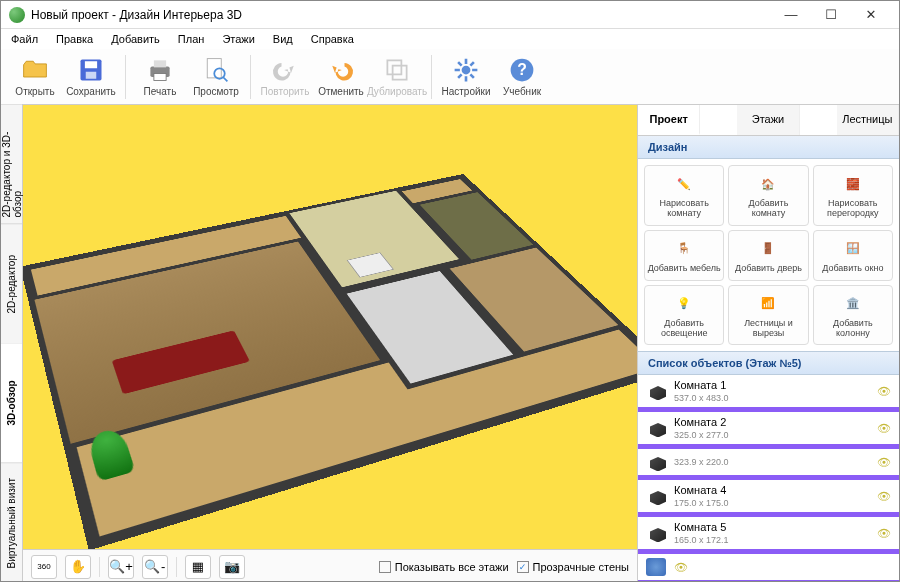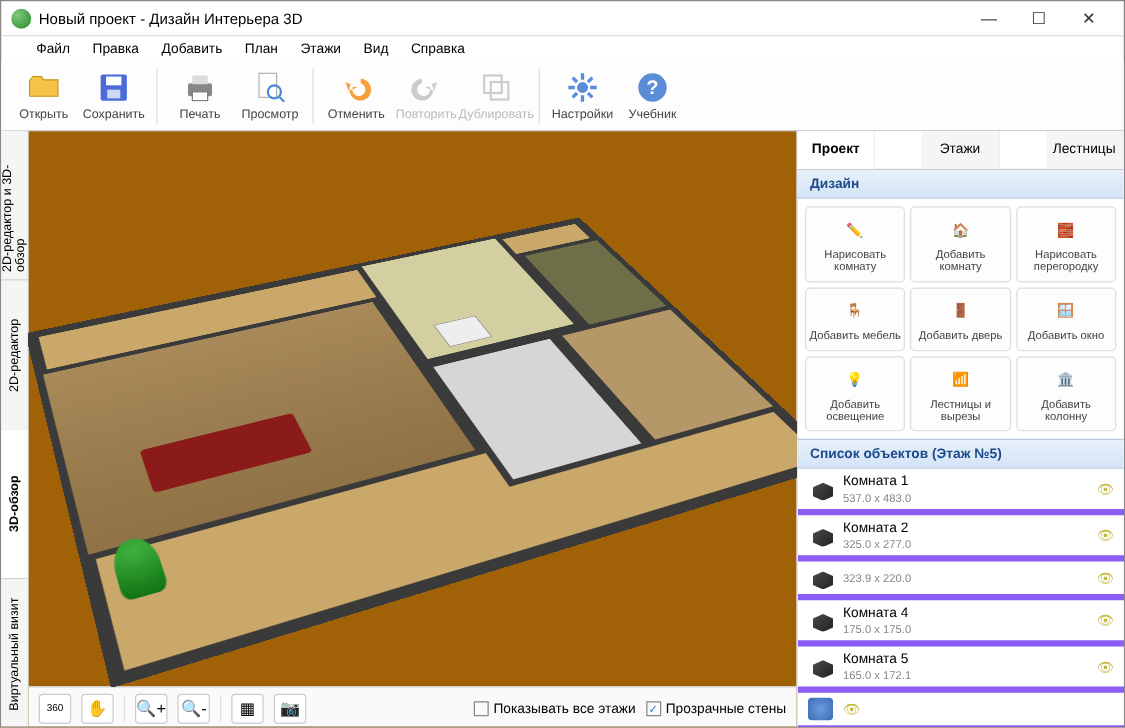--- a/index.html
+++ b/index.html
@@ -2,35 +2,35 @@
 <html><head>
 <meta charset="utf-8">
 <style>
 * { box-sizing: border-box; margin: 0; padding: 0; }
 body { font-family: "Segoe UI", Tahoma, sans-serif; font-size: 11px; background: #fff; width: 900px; height: 582px; overflow: hidden; border: 1px solid #888; }
 .titlebar { height: 28px; display: flex; align-items: center; padding: 0 8px; border-bottom: 1px solid #ddd; }
 .titlebar .app-icon { width: 16px; height: 16px; background: radial-gradient(circle at 30% 30%, #7cc97c, #2a8a2a); border-radius: 50%; margin-right: 6px; }
 .titlebar .title { flex: 1; font-size: 12px; }
 .win-controls { display: flex; gap: 0; }
 .win-btn { width: 40px; height: 20px; display: flex; align-items: center; justify-content: center; font-size: 13px; color: #333; cursor: pointer; }
-.menubar { height: 20px; display: flex; align-items: center; padding: 0 20px; gap: 2px; }
+.menubar { height: 20px; display: flex; align-items: center; padding: 0 2px; gap: 2px; }
 .menu-item { padding: 2px 8px; cursor: pointer; }
 .toolbar { height: 56px; display: flex; align-items: center; padding: 0 6px; border-bottom: 1px solid #ccc; background: #fdfdfd; }
 .tool-group { display: flex; }
 .tool-btn { width: 56px; display: flex; flex-direction: column; align-items: center; justify-content: center; gap: 2px; padding: 3px 2px; cursor: pointer; color: #444; }
 .tool-btn.disabled { color: #bbb; }
 .tool-btn svg, .tool-btn .ticon { width: 28px; height: 28px; }
 .tool-btn span { font-size: 10px; }
 .tool-sep { width: 1px; height: 44px; background: #ddd; margin: 0 6px; }
 .content { display: flex; height: calc(582px - 28px - 20px - 56px); }
 .side-tabs { width: 22px; border-right: 1px solid #ccc; display: flex; flex-direction: column; }
 .side-tab { flex: 1; writing-mode: vertical-rl; transform: rotate(180deg); display: flex; align-items: center; justify-content: center; border-top: 1px solid #ccc; font-size: 10px; padding: 6px 0; cursor: pointer; }
 .side-tab.active { background: #fff; font-weight: bold; }
 .side-tab:not(.active) { background: #f5f5f5; }
-.viewport { flex: 1; position: relative; background: #a16207; display: flex; flex-direction: column; }
+.viewport { flex: 1; position: relative; background: #fde047; display: flex; flex-direction: column; }
 .canvas3d { flex: 1; position: relative; overflow: hidden; }
 .floorplan { position: absolute; top: 10px; left: 30px; width: 540px; height: 400px; transform: perspective(900px) rotateX(52deg) rotateZ(-22deg); transform-origin: 50% 50%; }
 .floor { position: absolute; inset: 0; background: #c9a86a; border: 10px solid #3a3a3a; }
 .room { position: absolute; border: 6px solid #3a3a3a; }
 .room.living { left: 0; top: 60px; width: 300px; height: 230px; background: linear-gradient(#a88a5a,#8f7245); }
 .room.kitchen { left: 300px; top: 0; width: 150px; height: 170px; background: #d4cfa0; }
 .room.bed { left: 450px; top: 40px; width: 90px; height: 220px; background: #6e6e48; }
 .room.bath { left: 300px; top: 170px; width: 120px; height: 160px; background: #d6d6d6; }
 .room.hall { left: 420px; top: 170px; width: 120px; height: 160px; background: #b59868; }
 .item.sofa { position: absolute; left: 60px; top: 190px; width: 120px; height: 50px; background: #8b1a1a; border-radius: 4px; }
@@ -116,31 +116,31 @@
       <svg class="ticon" viewBox="0 0 32 32">
           <rect x="6" y="3" width="16" height="22" fill="#fff" stroke="#aaa"></rect>
           <circle cx="20" cy="20" r="6" fill="none" stroke="#4a8cd8" stroke-width="2"></circle>
           <path d="M24 24l5 5" stroke="#4a8cd8" stroke-width="2"></path>
         </svg>
       <span>Просмотр</span>
     </div>
   </div>
   <div class="tool-sep"></div>
   <div class="tool-group">
+    <div class="tool-btn disabled">
+      <svg class="ticon" viewBox="0 0 32 32">
+          <path d="M12 8a10 10 0 1 0 9 5l5-2-3 8-8-3 4-1a6 6 0 1 1-7-3z" fill="#ccc"></path>
+        </svg>
+      <span>Повторить</span>
+    </div>
     <div class="tool-btn">
       <svg class="ticon" viewBox="0 0 32 32">
           <path d="M20 8a10 10 0 1 1-9 5l-5-2 3 8 8-3-4-1a6 6 0 1 0 7-3z" fill="#f5a23a"></path>
         </svg>
       <span>Отменить</span>
-    </div>
-    <div class="tool-btn disabled">
-      <svg class="ticon" viewBox="0 0 32 32">
-          <path d="M12 8a10 10 0 1 0 9 5l5-2-3 8-8-3 4-1a6 6 0 1 1-7-3z" fill="#ccc"></path>
-        </svg>
-      <span>Повторить</span>
     </div>
     <div class="tool-btn disabled">
       <svg class="ticon" viewBox="0 0 32 32">
           <rect x="5" y="5" width="16" height="16" fill="none" stroke="#ccc" stroke-width="2"></rect>
           <rect x="11" y="11" width="16" height="16" fill="none" stroke="#ccc" stroke-width="2"></rect>
         </svg>
       <span>Дублировать</span>
     </div>
   </div>
   <div class="tool-sep"></div>

